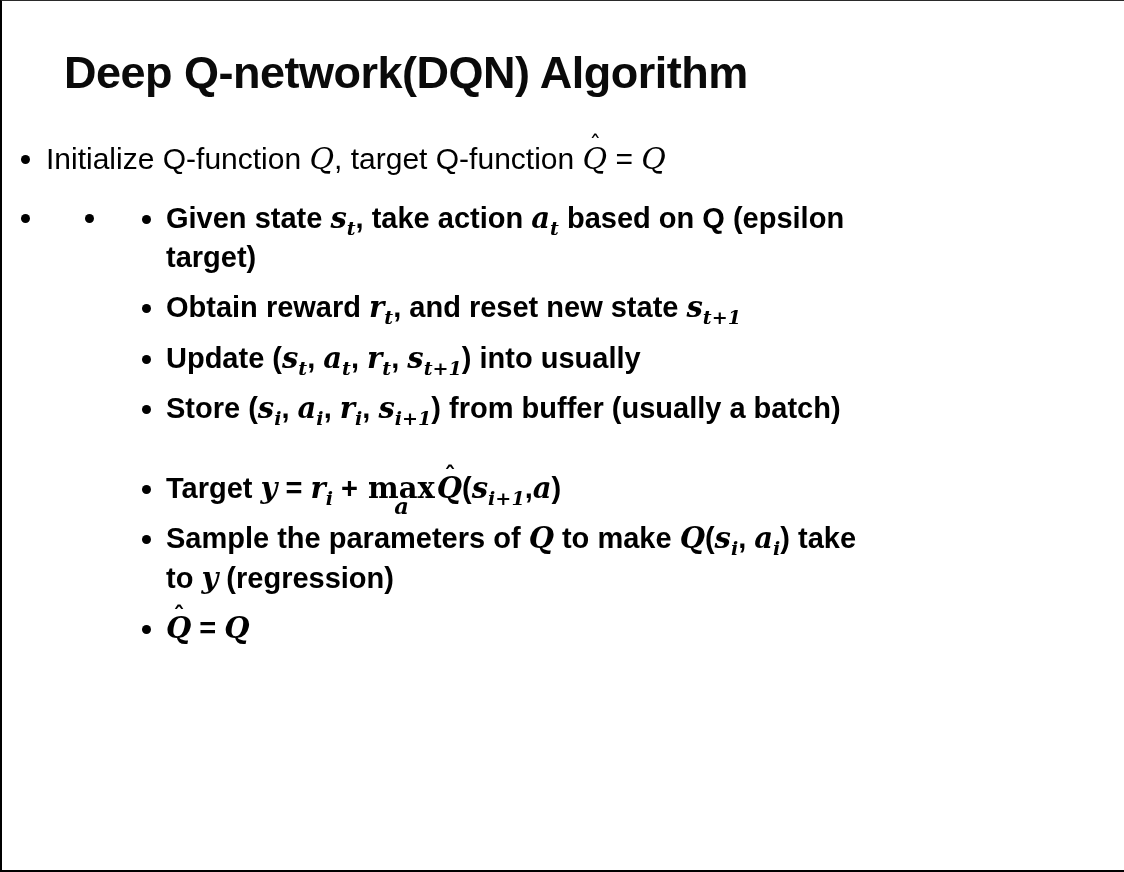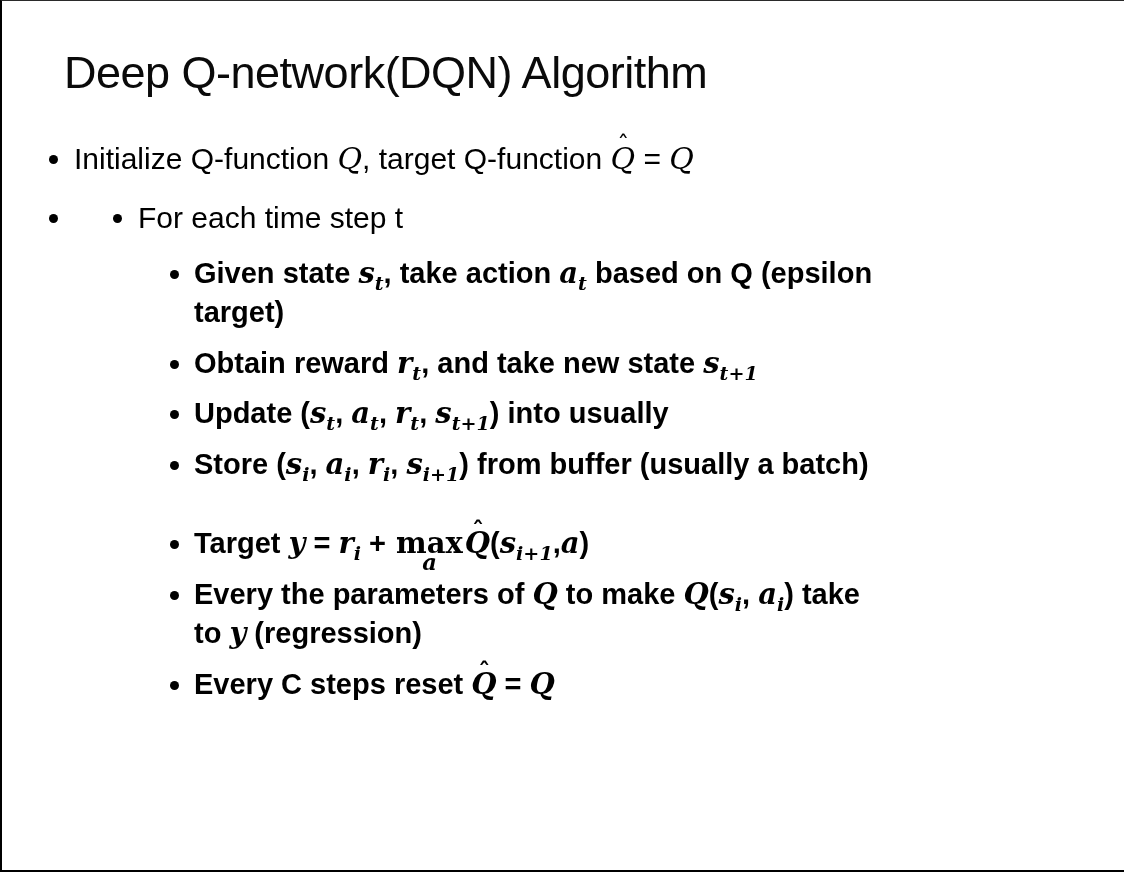--- a/index.html
+++ b/index.html
@@ -9,27 +9,27 @@
     border-left:2px solid #000;
     border-top:1px solid #2a2a2a;
     border-bottom:2px solid #000;
     font-family:"Liberation Sans", sans-serif;
     color:#000;
     overflow:hidden;
   }
   .title {
     margin:46px 0 2px 62px;
     font-size:45px;
-    font-weight:400;
+    font-weight:700;
     letter-spacing:-0.5px;
     color:#0a0a0a;
   }
   ul { list-style:disc outside; margin:0; }
   li::marker { color:#000; }
-  ul.l1 { margin-top:40px; padding-left:72px; font-size:30px; }
+  ul.l1 { margin-top:40px; padding-left:44px; font-size:30px; }
   ul.l1 > li { margin-bottom:18px; line-height:1.35; }
   ul.l2 { margin-top:18px; padding-left:64px; font-size:30px; }
   ul.l2 > li { margin-bottom:14px; line-height:1.35; }
   ul.l3 { margin-top:16px; padding-left:56px; font-size:29px; }
   ul.l3 > li { margin-bottom:11px; line-height:1.36;font-weight:bold; }
   li.li-target { margin-bottom:30px;margin-top:40px; }
 
   
   .m {
     font-family:"DejaVu Serif","Liberation Serif",serif;
@@ -72,48 +72,47 @@
 
 <ul class="l1">
 
   <li>
     <span>Initialize Q-function </span><span class="m">Q</span><span>, target Q-function </span><span class="m hatted"><span class="hat">ˆ</span><span>Q</span></span><span> = </span><span class="m">Q</span>
   </li>
 
   <li>
     <ul class="l2">
       <li>
-        <span>For each time step t</span>
         <ul class="l3">
 
           <li>
             <span>Given state </span><span class="m"><span>s</span><sub>t</sub></span><span>, take action </span><span class="m"><span>a</span><sub>t</sub></span><span> based on Q (epsilon</span><br><span>target)</span>
           </li>
 
           <li>
-            <span>Obtain reward </span><span class="m"><span>r</span><sub>t</sub></span><span>, and take new state </span><span class="m"><span>s</span><sub>t+1</sub></span>
+            <span>Obtain reward </span><span class="m"><span>r</span><sub>t</sub></span><span>, and reset new state </span><span class="m"><span>s</span><sub>t+1</sub></span>
           </li>
 
           <li>
             <span>Update (</span><span class="m"><span>s</span><sub>t</sub></span><span>, </span><span class="m"><span>a</span><sub>t</sub></span><span>, </span><span class="m"><span>r</span><sub>t</sub></span><span>, </span><span class="m"><span>s</span><sub>t+1</sub></span><span>) into usually</span>
           </li>
 
           <li>
             <span>Store (</span><span class="m"><span>s</span><sub>i</sub></span><span>, </span><span class="m"><span>a</span><sub>i</sub></span><span>, </span><span class="m"><span>r</span><sub>i</sub></span><span>, </span><span class="m"><span>s</span><sub>i+1</sub></span><span>) from buffer (usually a batch)</span>
           </li>
 
           <li class="li-target">
             <span>Target </span><span class="m">y</span><span> = </span><span class="m"><span>r</span><sub>i</sub></span><span> + </span><span class="maxop"><span>max</span><span class="under">a</span></span><span class="m hatted"><span class="hat">ˆ</span><span>Q</span></span><span>(</span><span class="m"><span>s</span><sub>i+1</sub></span><span>,</span><span class="m">a</span><span>)</span>
           </li>
 
           <li>
-            <span>Every the parameters of </span><span class="m">Q</span><span> to make </span><span class="m">Q</span><span>(</span><span class="m"><span>s</span><sub>i</sub></span><span>, </span><span class="m"><span>a</span><sub>i</sub></span><span>) take</span><br><span>to </span><span class="m">y</span><span> (regression)</span>
+            <span>Sample the parameters of </span><span class="m">Q</span><span> to make </span><span class="m">Q</span><span>(</span><span class="m"><span>s</span><sub>i</sub></span><span>, </span><span class="m"><span>a</span><sub>i</sub></span><span>) take</span><br><span>to </span><span class="m">y</span><span> (regression)</span>
           </li>
 
           <li>
-            <span>Every C steps reset </span><span class="m hatted"><span class="hat">ˆ</span><span>Q</span></span><span> = </span><span class="m">Q</span>
+            <span class="m hatted"><span class="hat">ˆ</span><span>Q</span></span><span> = </span><span class="m">Q</span>
           </li>
 
         </ul>
       </li>
     </ul>
   </li>
 </ul>
 
 </body></html>

